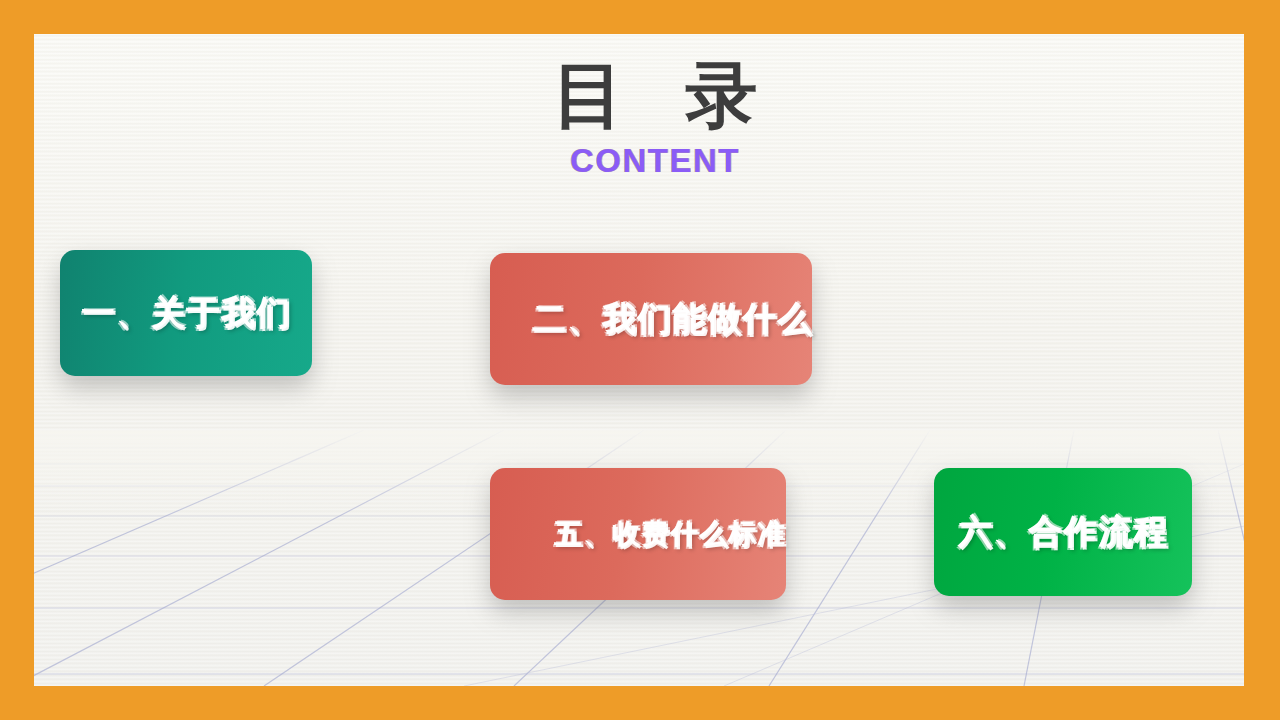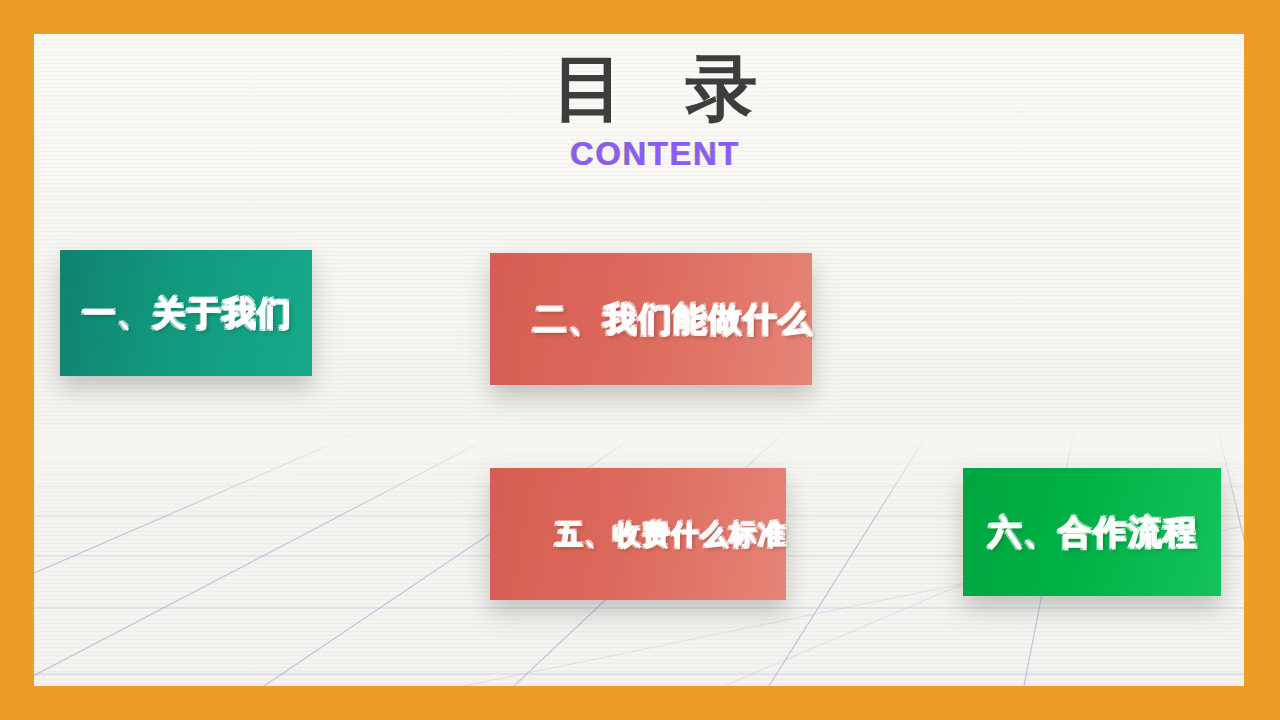--- a/index.html
+++ b/index.html
@@ -55,21 +55,21 @@
   #floor-haze {
     position:absolute; left:0; top:396px;
     width:1210px; height:90px;
     background:linear-gradient(180deg, rgba(246,245,240,0.97) 0%, rgba(246,245,240,0.25) 70%, rgba(246,245,240,0) 100%);
     pointer-events:none;
   }
 
   
   #heading {
     position:absolute;
-    left:0; top:17px;
+    left:0; top:24px;
     width:1210px;
     text-align:center;
     padding-left:32px;
   }
   #title-cn {
     font-size:72px;
     font-weight:bold;
     color:#3D3D3D;
     letter-spacing:18px;
     line-height:1.05;
@@ -91,20 +91,21 @@
     position:absolute;
     display:flex;
     align-items:center;
     justify-content:center;
     color:#FFFFFF;
     font-weight:bold;
     font-family:"DejaVu Sans","Liberation Sans", sans-serif;
     letter-spacing:1px;
     white-space:nowrap;
     filter: drop-shadow(0 12px 12px rgba(90,90,90,0.33));
+    border-radius: 15px;
   }
   .chip .chip-label {
     text-shadow:
        2px 2px 0 rgba(255,255,255,0.92),
        2px -1px 0 rgba(255,255,255,0.55),
       -1px 2px 0 rgba(255,255,255,0.55),
        3px 3px 4px rgba(0,0,0,0.30);
   }
 
   
@@ -114,21 +115,21 @@
   
   .chip.green { background:linear-gradient(100deg,#00A63F 0%, #00B246 45%, #15C25B 100%); }
 
   
   #chip-1 { left:26px;  top:216px; width:252px; height:126px; font-size:34px; }
   #chip-2 { left:456px; top:219px; width:322px; height:132px; font-size:34px; }
   #chip-3 { left:929px; top:214px; width:258px; height:128px; font-size:34px; }
   
   #chip-4 { left:22px;  top:434px; width:251px; height:126px; font-size:34px; }
   #chip-5 { left:456px; top:434px; width:296px; height:132px; font-size:28px; }
-  #chip-6 { left:929px; top:434px; width:258px; height:128px; font-size:34px; }
+  #chip-6 { left:900px; top:434px; width:258px; height:128px; font-size:34px; }
 </style>
 </head>
 <body>
 
 <div id="slide">
 
   <div id="canvas">
 
     <div id="paper-texture"></div>
 

